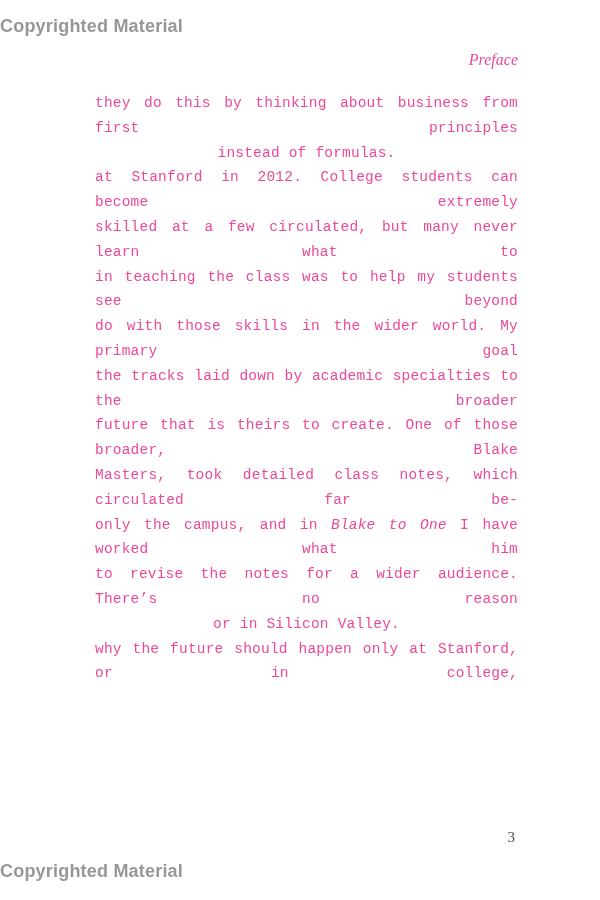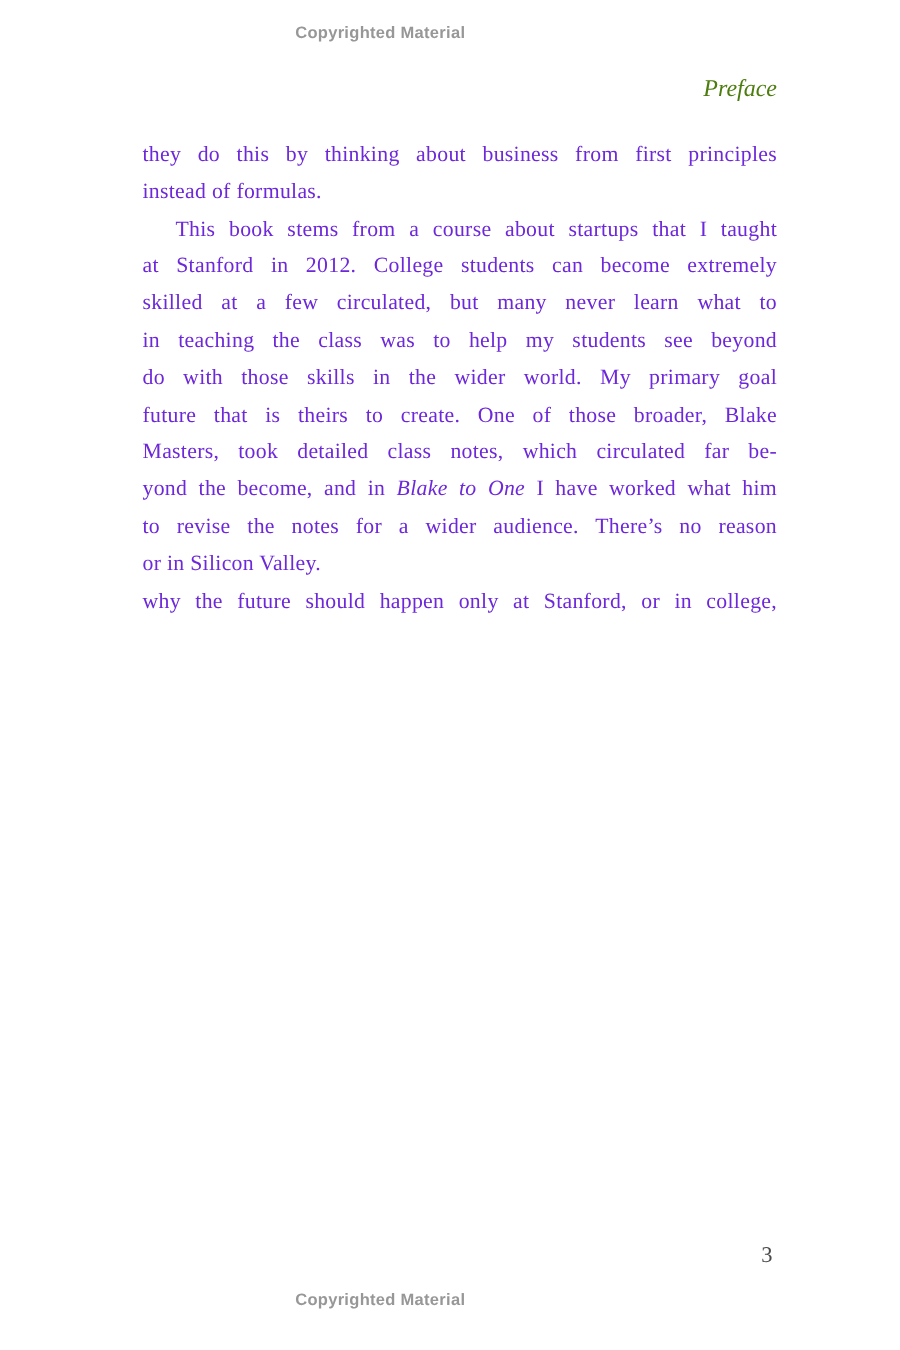--- a/index.html
+++ b/index.html
@@ -12,50 +12,51 @@
     width: 600px;
     height: 900px;
     background: #ffffff;
     overflow: hidden;
     font-family: "Liberation Serif", serif;
   }
   .banner {
     position: absolute;
     left: 0;
     width: 507px;
-    text-align: center;
+    text-align: left;
     font-family: "Liberation Sans", sans-serif;
     font-weight: bold;
-    font-size: 11px;
+    font-size: 18px;
     color: #979797;
     letter-spacing: 0.2px;
   }
   .banner.top { top: 16px; }
   .banner.bottom { top: 861px; }
   .running-head {
     position: absolute;
     top: 51px;
     right: 82px;
     font-family: "Liberation Serif", serif;
     font-style: italic;
     font-size: 16px;
-    color: #4d7c0f;
+    color: #ec4899;
   }
   .body-text {
     position: absolute;
     top: 91px;
     left: 95px;
     width: 423px;
     font-size: 14.5px;
     line-height: 24.8px;
-    color: #6d28d9;
+    color: #ec4899;
     letter-spacing: 0.2px;
+    font-family: Liberation Mono, monospace;
   }
   .line {
-    text-align: left;
+    text-align: center;
   }
   .line.j {
     text-align: justify;
     text-align-last: justify;
   }
   .line.indent {
     text-indent: 22px;
   }
   .italic {
     font-style: italic;
@@ -73,28 +74,28 @@
 
 <div class="page">
 
   <div class="banner top">Copyrighted Material</div>
 
   <div class="running-head">Preface</div>
 
   <div class="body-text">
     <div class="line j">they do this by thinking about business from first principles</div>
     <div class="line">instead of formulas.</div>
-    <div class="line j indent">This book stems from a course about startups that I taught</div>
     <div class="line j">at Stanford in 2012. College students can become extremely</div>
     <div class="line j">skilled at a few circulated, but many never learn what to</div>
     <div class="line j">in teaching the class was to help my students see beyond</div>
     <div class="line j">do with those skills in the wider world. My primary goal</div>
+    <div class="line j">the tracks laid down by academic specialties to the broader</div>
     <div class="line j">future that is theirs to create. One of those broader, Blake</div>
     <div class="line j">Masters, took detailed class notes, which circulated far be-</div>
-    <div class="line j"><span>yond the become, and in </span><span class="italic">Blake to One</span><span> I have worked what him</span></div>
+    <div class="line j"><span>only the campus, and in </span><span class="italic">Blake to One</span><span> I have worked what him</span></div>
     <div class="line j">to revise the notes for a wider audience. There’s no reason</div>
     <div class="line">or in Silicon Valley.</div>
     <div class="line j">why the future should happen only at Stanford, or in college,</div>
   </div>
 
   <div class="page-number">3</div>
 
   <div class="banner bottom">Copyrighted Material</div>
 
 </div>

